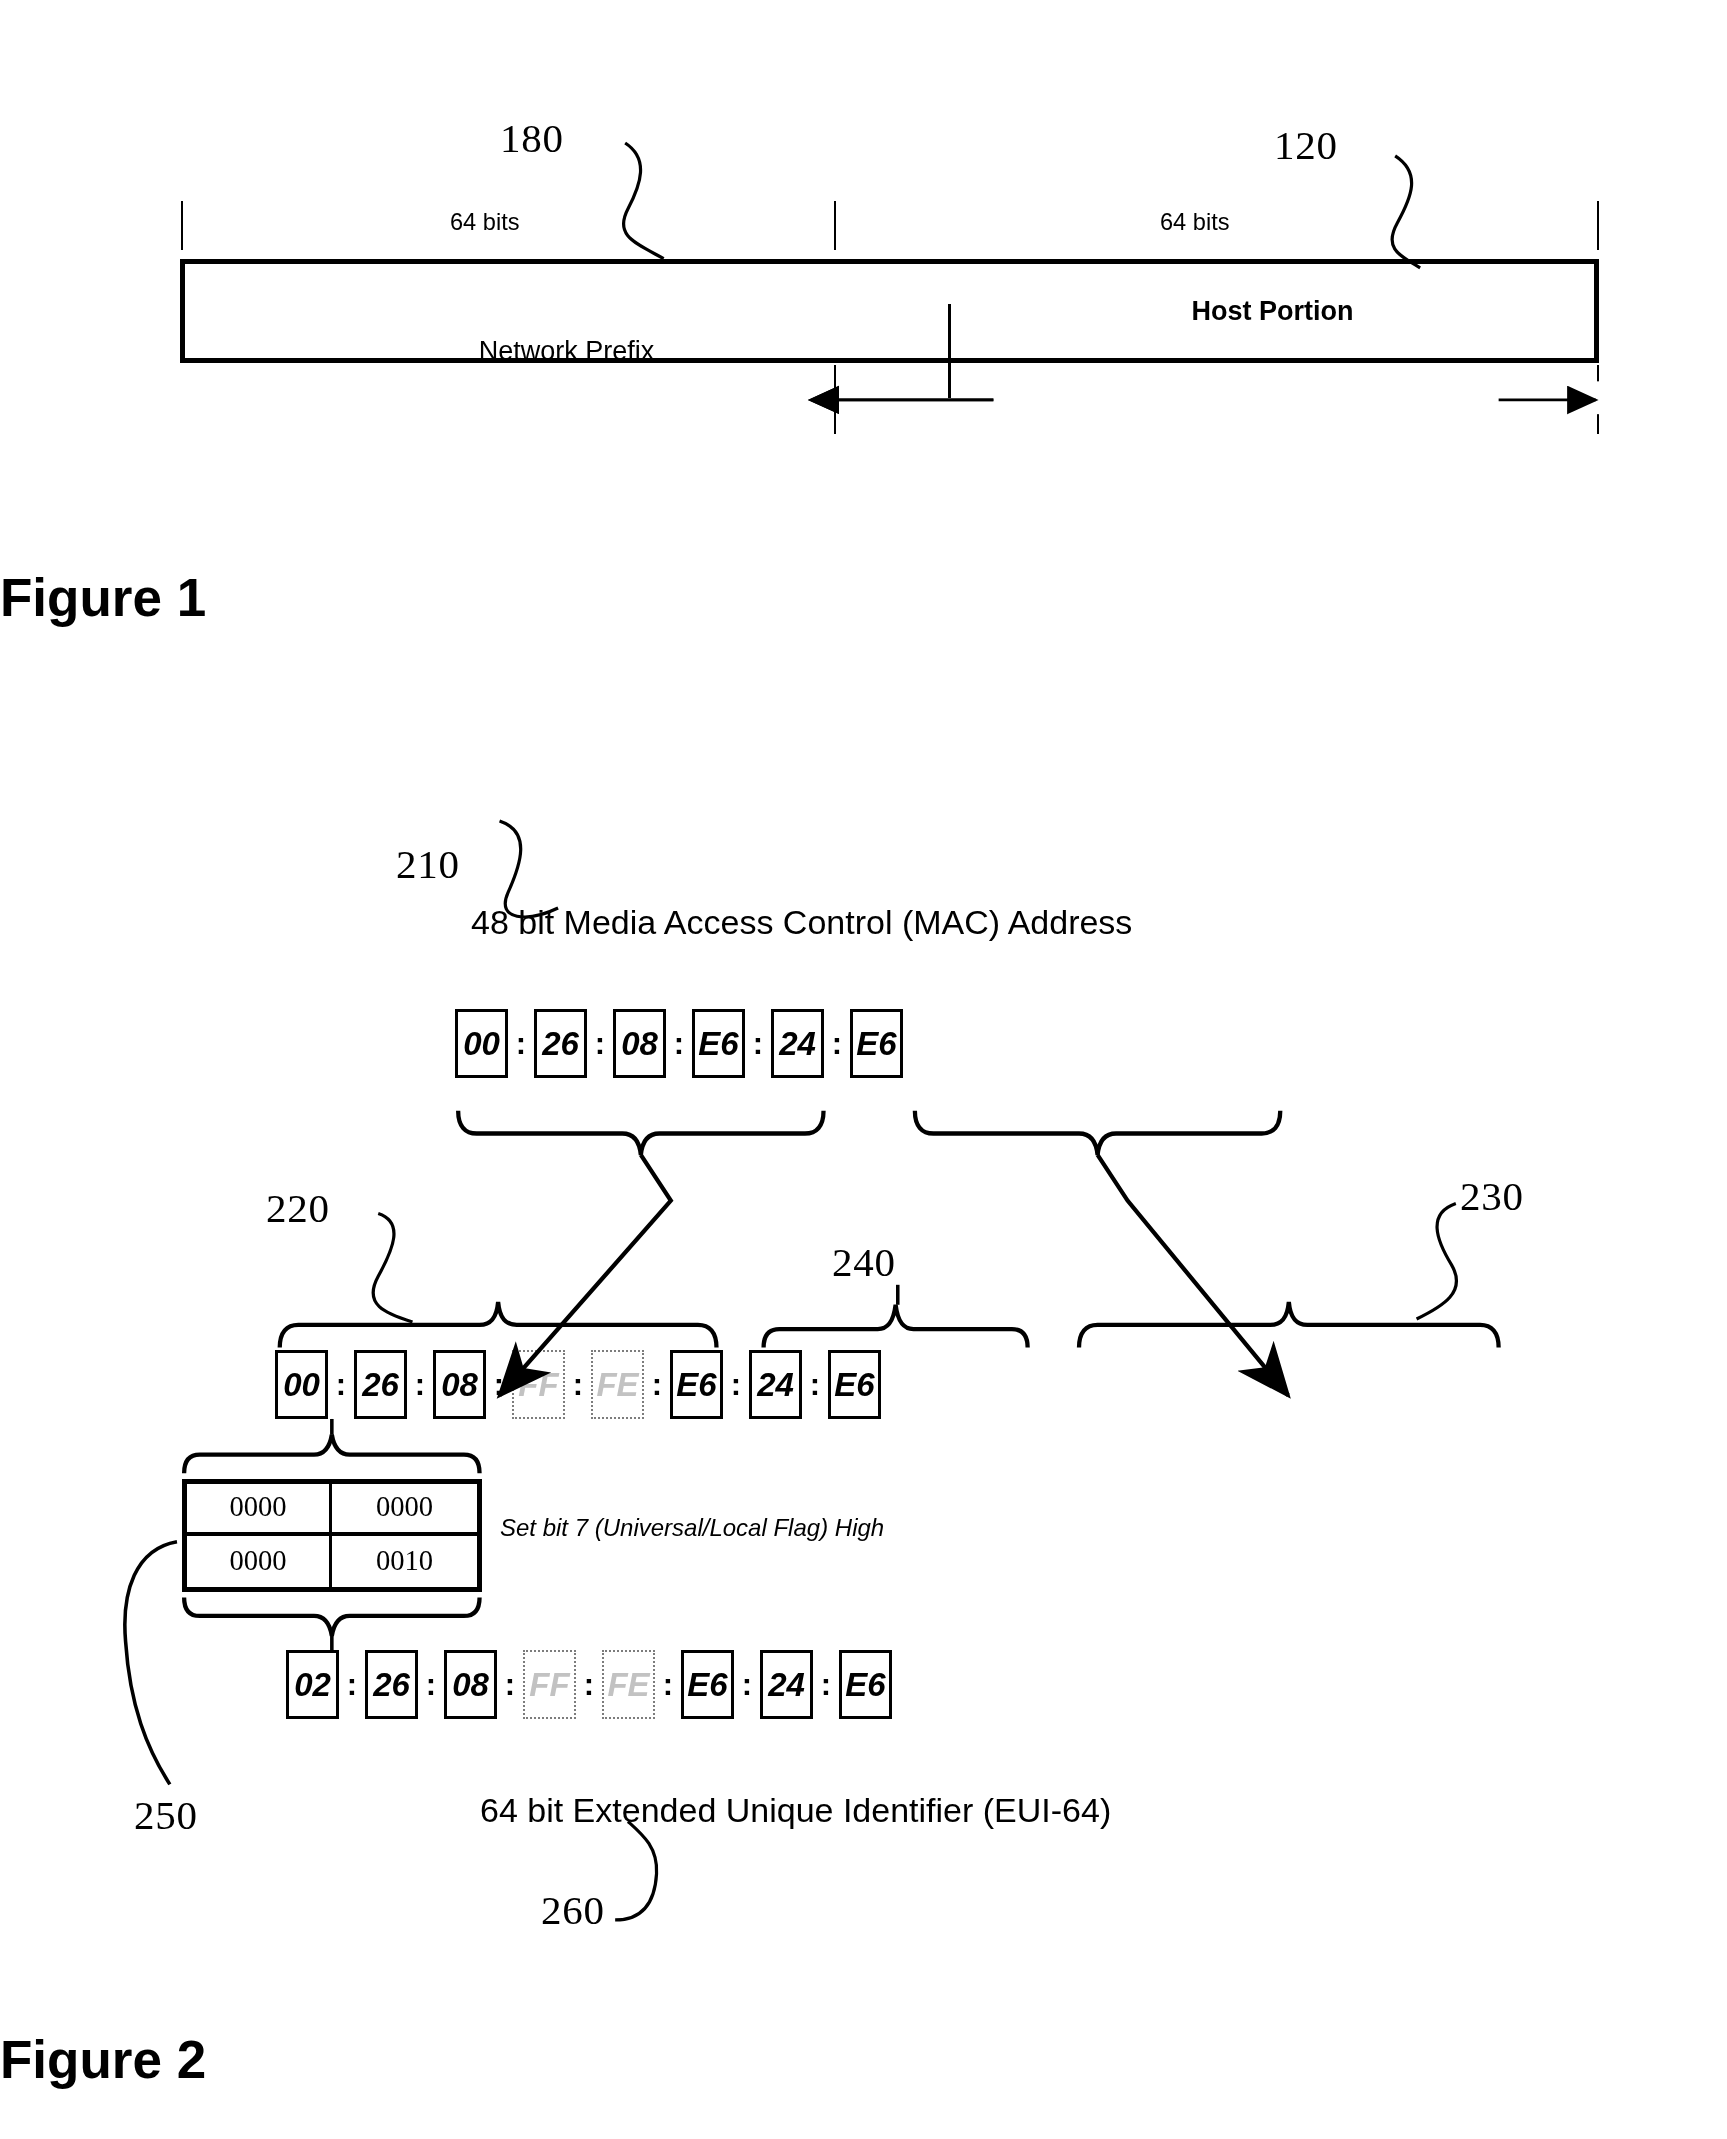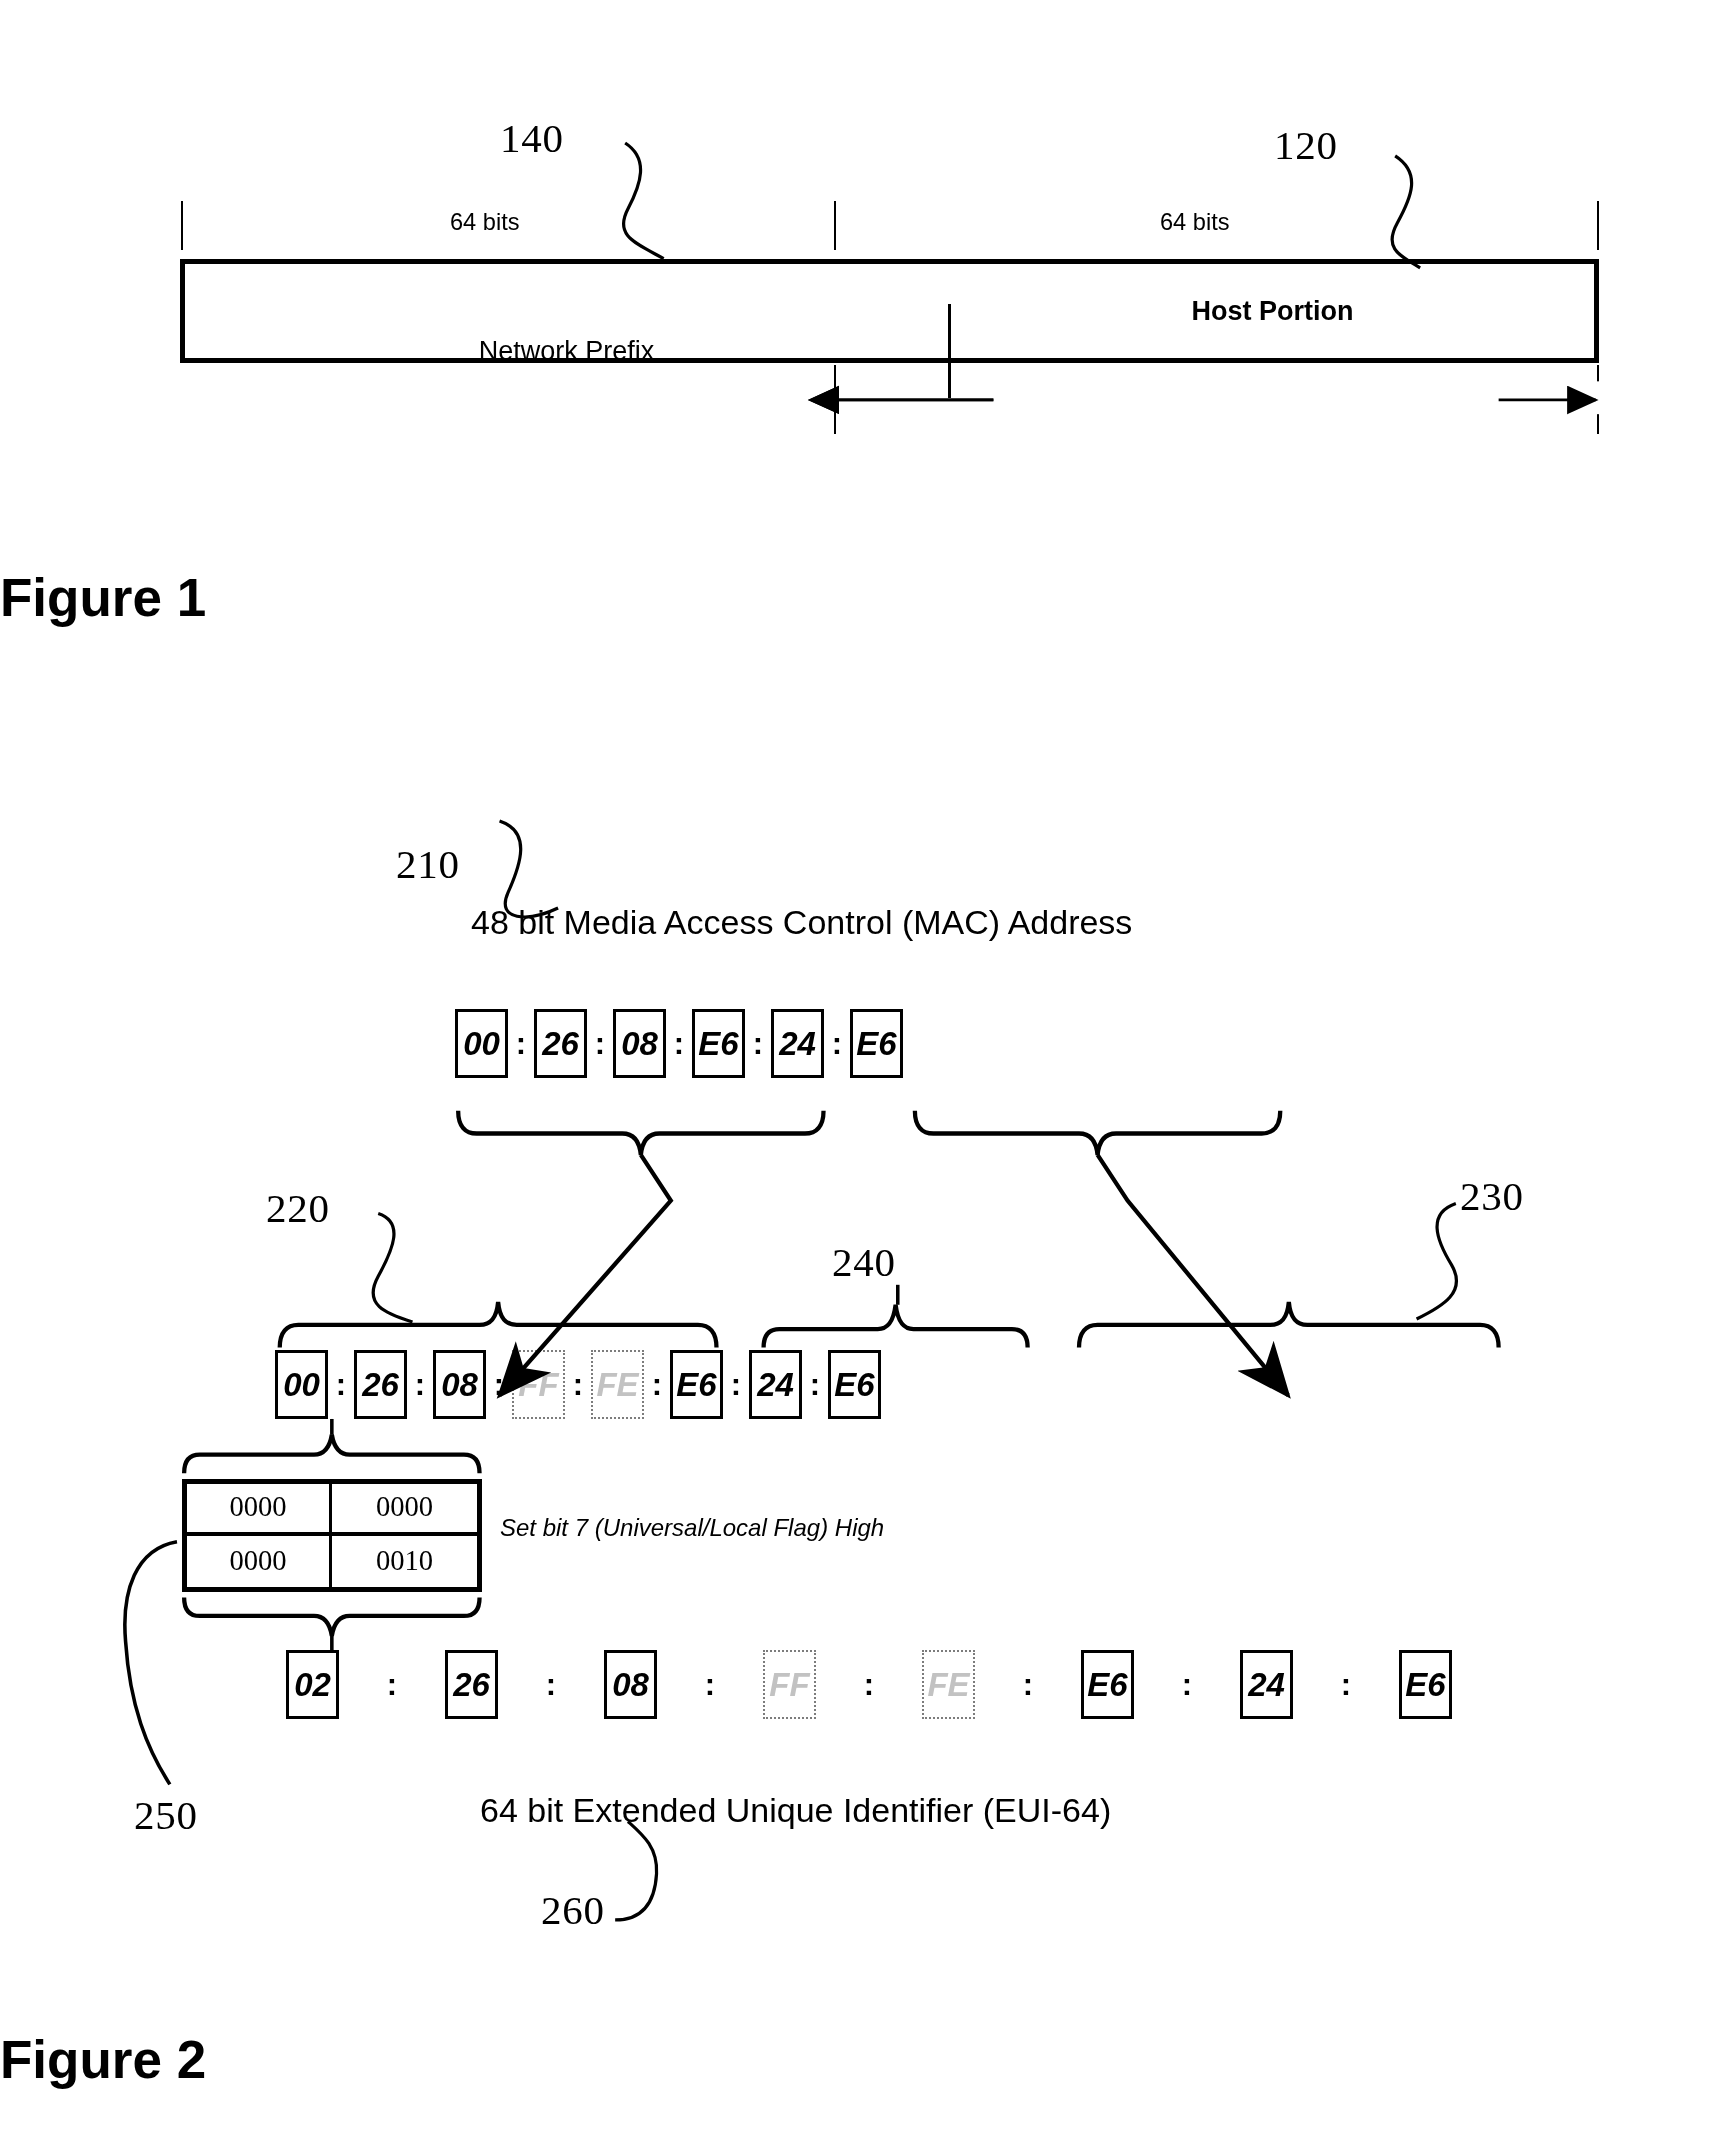--- a/index.html
+++ b/index.html
@@ -155,21 +155,21 @@
     width: 1727px;
     height: 2140px;
     pointer-events: none;
   }
 </style>
 </head>
 <body>
 
 <div id="page">
 
-  <div class="abs ref-num" style="left:500px; top:118px;">140</div>
+  <div class="abs ref-num" style="left:500px; top:118px;">180</div>
 
   <div class="abs ref-num" style="left:1274px; top:125px;">120</div>
 
   <div class="abs vtick" style="left:181px; top:201px; height:49px;"></div>
   <div class="abs vtick" style="left:834px; top:201px; height:49px;"></div>
   <div class="abs vtick" style="left:1597px; top:201px; height:49px;"></div>
 
   <div class="abs small-label" style="left:450px; top:211px;">64 bits</div>
   <div class="abs small-label" style="left:1160px; top:211px;">64 bits</div>
 
@@ -237,21 +237,21 @@
       <div class="bcell">0000</div>
     </div>
     <div class="brow">
       <div class="bcell first">0000</div>
       <div class="bcell">0010</div>
     </div>
   </div>
 
   <div class="abs italic-note" style="left:500px; top:1516px;">Set bit 7 (Universal/Local Flag) High</div>
 
-  <div class="abs octet-row" id="eui64-row" style="left:286px; top:1650px;gap:40px;">
+  <div class="abs octet-row" id="eui64-row" style="left:286px; top:1650px;">
       <span class="octet">02</span>
       <span class="colon">:</span>
       <span class="octet">26</span>
       <span class="colon">:</span>
       <span class="octet">08</span>
       <span class="colon">:</span>
       <span class="octet ghost">FF</span>
       <span class="colon">:</span>
       <span class="octet ghost">FE</span>
       <span class="colon">:</span>

